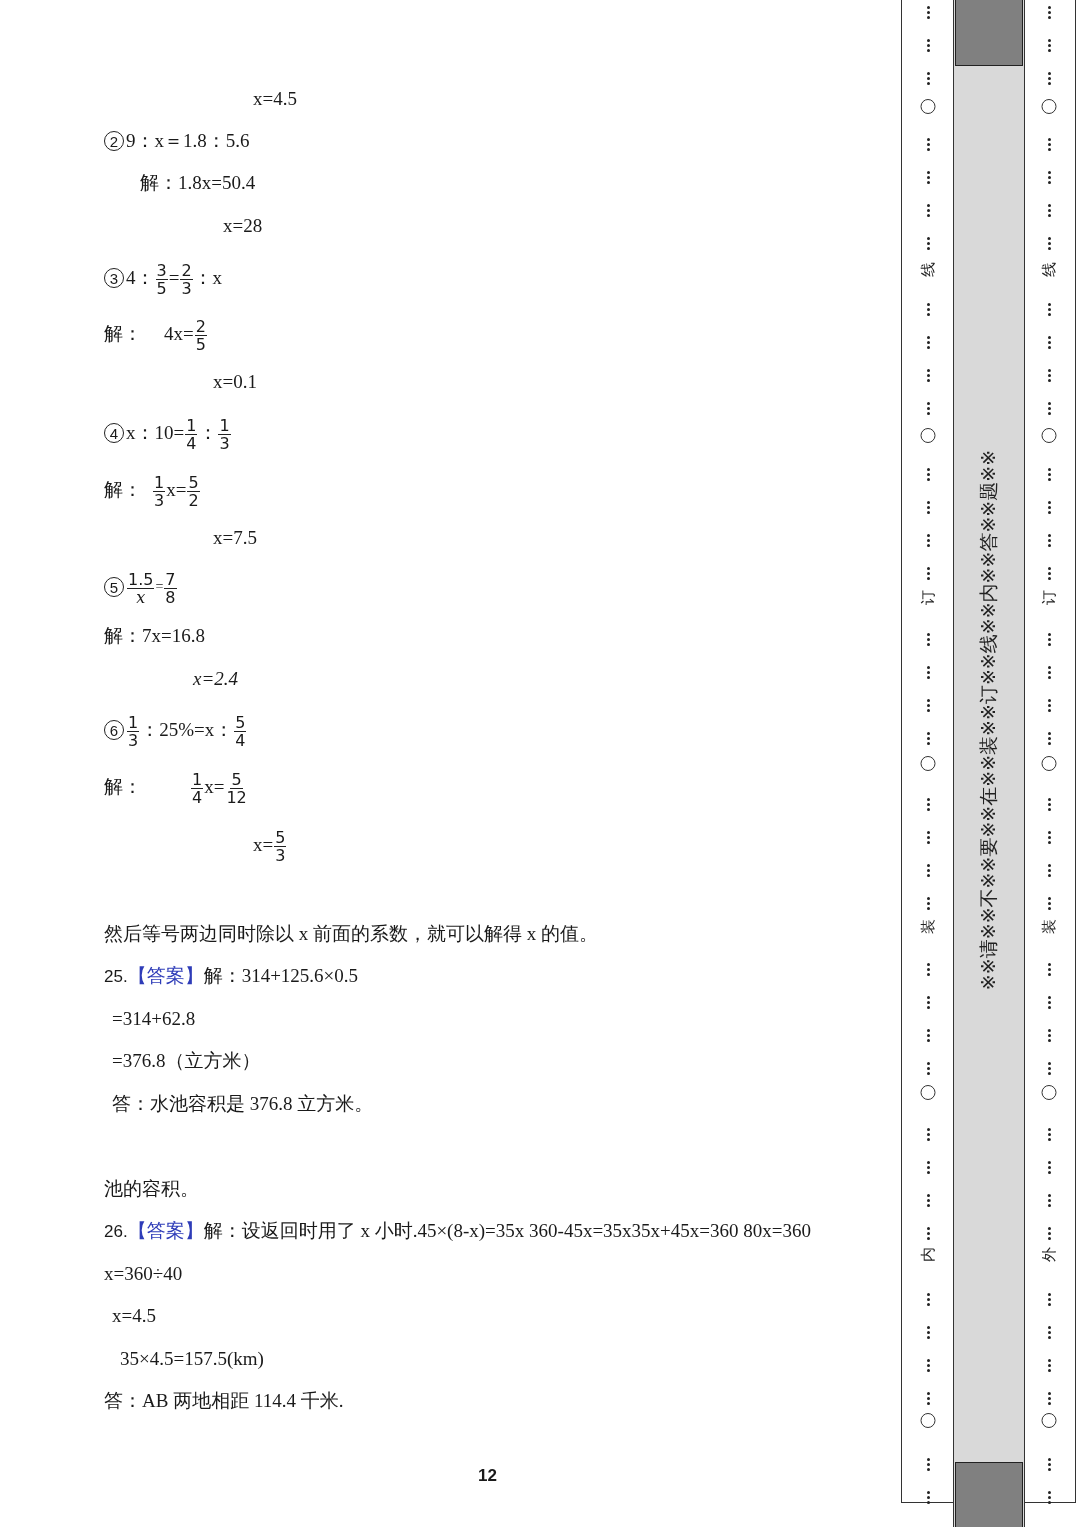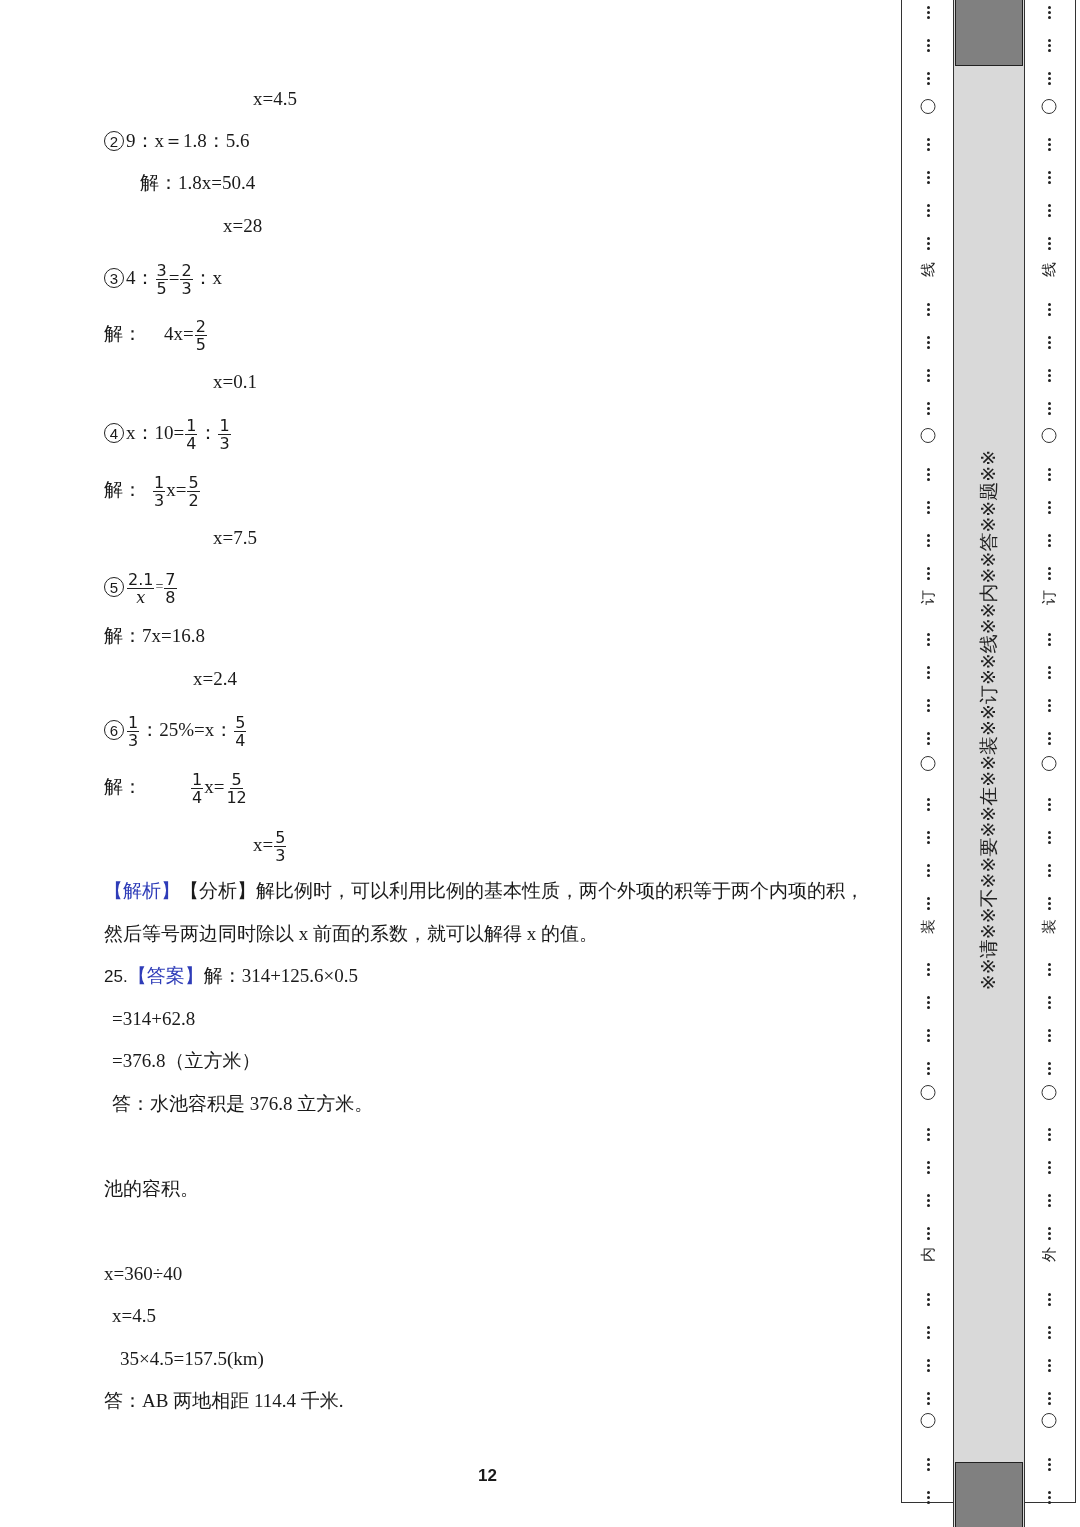--- a/index.html
+++ b/index.html
@@ -91,29 +91,29 @@
         <span class="den">3</span>
       </span><span>x=</span><span class="frac">
         <span class="num">5</span>
         <span class="den">2</span>
       </span>
   </div>
   <div class="line" style="left:213px;top:526px;">x=7.5</div>
 
   <div class="line" style="left:104px;top:571px;">
     <span class="circ">5</span><span class="frac">
-        <span class="num">2.1</span>
+        <span class="num">1.5</span>
         <span class="den it">x</span>
       </span><span style="font-size:14px;position:relative;top:-2px;">=</span><span class="frac">
         <span class="num">7</span>
         <span class="den">8</span>
       </span>
   </div>
   <div class="line" style="left:104px;top:624px;">解：7x=16.8</div>
-  <div class="line" style="left:193px;top:667px;">x=2.4</div>
+  <div class="line" style="left:193px;top:667px;font-style:italic;">x=2.4</div>
 
   <div class="line" style="left:104px;top:714px;">
     <span class="circ">6</span><span class="frac">
         <span class="num">1</span>
         <span class="den">3</span>
       </span><span>：25%=x：</span><span class="frac">
         <span class="num">5</span>
         <span class="den">4</span>
       </span>
   </div>
@@ -126,33 +126,33 @@
         <span class="den">12</span>
       </span>
   </div>
   <div class="line" style="left:253px;top:829px;">
     <span>x=</span><span class="frac">
         <span class="num">5</span>
         <span class="den">3</span>
       </span>
   </div>
 
-  <div class="line" style="left:104px;top:879px;">
-    <span class="tag-blue">【解析】</span><span>【分析】</span><span>解比例时，可以利用比例的基本性质，两个外项的积等于两个内项的积，</span>
-  </div>
   <div class="line" style="left:104px;top:922px;">然后等号两边同时除以 x 前面的系数，就可以解得 x 的值。</div>
 
   <div class="line" style="left:104px;top:964px;">
     <span class="num-label">25.</span><span class="tag-blue">【答案】</span><span>解：314+125.6×0.5</span>
   </div>
   <div class="line" style="left:112px;top:1007px;">=314+62.8</div>
   <div class="line" style="left:112px;top:1049px;">=376.8（立方米）</div>
   <div class="line" style="left:112px;top:1092px;">答：水池容积是 376.8 立方米。</div>
   <div class="line" style="left:104px;top:1177px;">池的容积。</div>
 
+  <div class="line" style="left:104px;top:1219px;">
+    <span class="num-label">26.</span><span class="tag-blue">【答案】</span><span>解：设返回时用了 x 小时.45×(8-x)=35x 360-45x=35x35x+45x=360 80x=360</span>
+  </div>
   <div class="line" style="left:104px;top:1262px;">x=360÷40</div>
   <div class="line" style="left:112px;top:1304px;">x=4.5</div>
   <div class="line" style="left:120px;top:1347px;">35×4.5=157.5(km)</div>
   <div class="line" style="left:104px;top:1389px;">答：AB 两地相距 114.4 千米.</div>
 
   <div class="page-num">12</div>
 </div>
 
 <div>
   <div class="strip left"></div>

